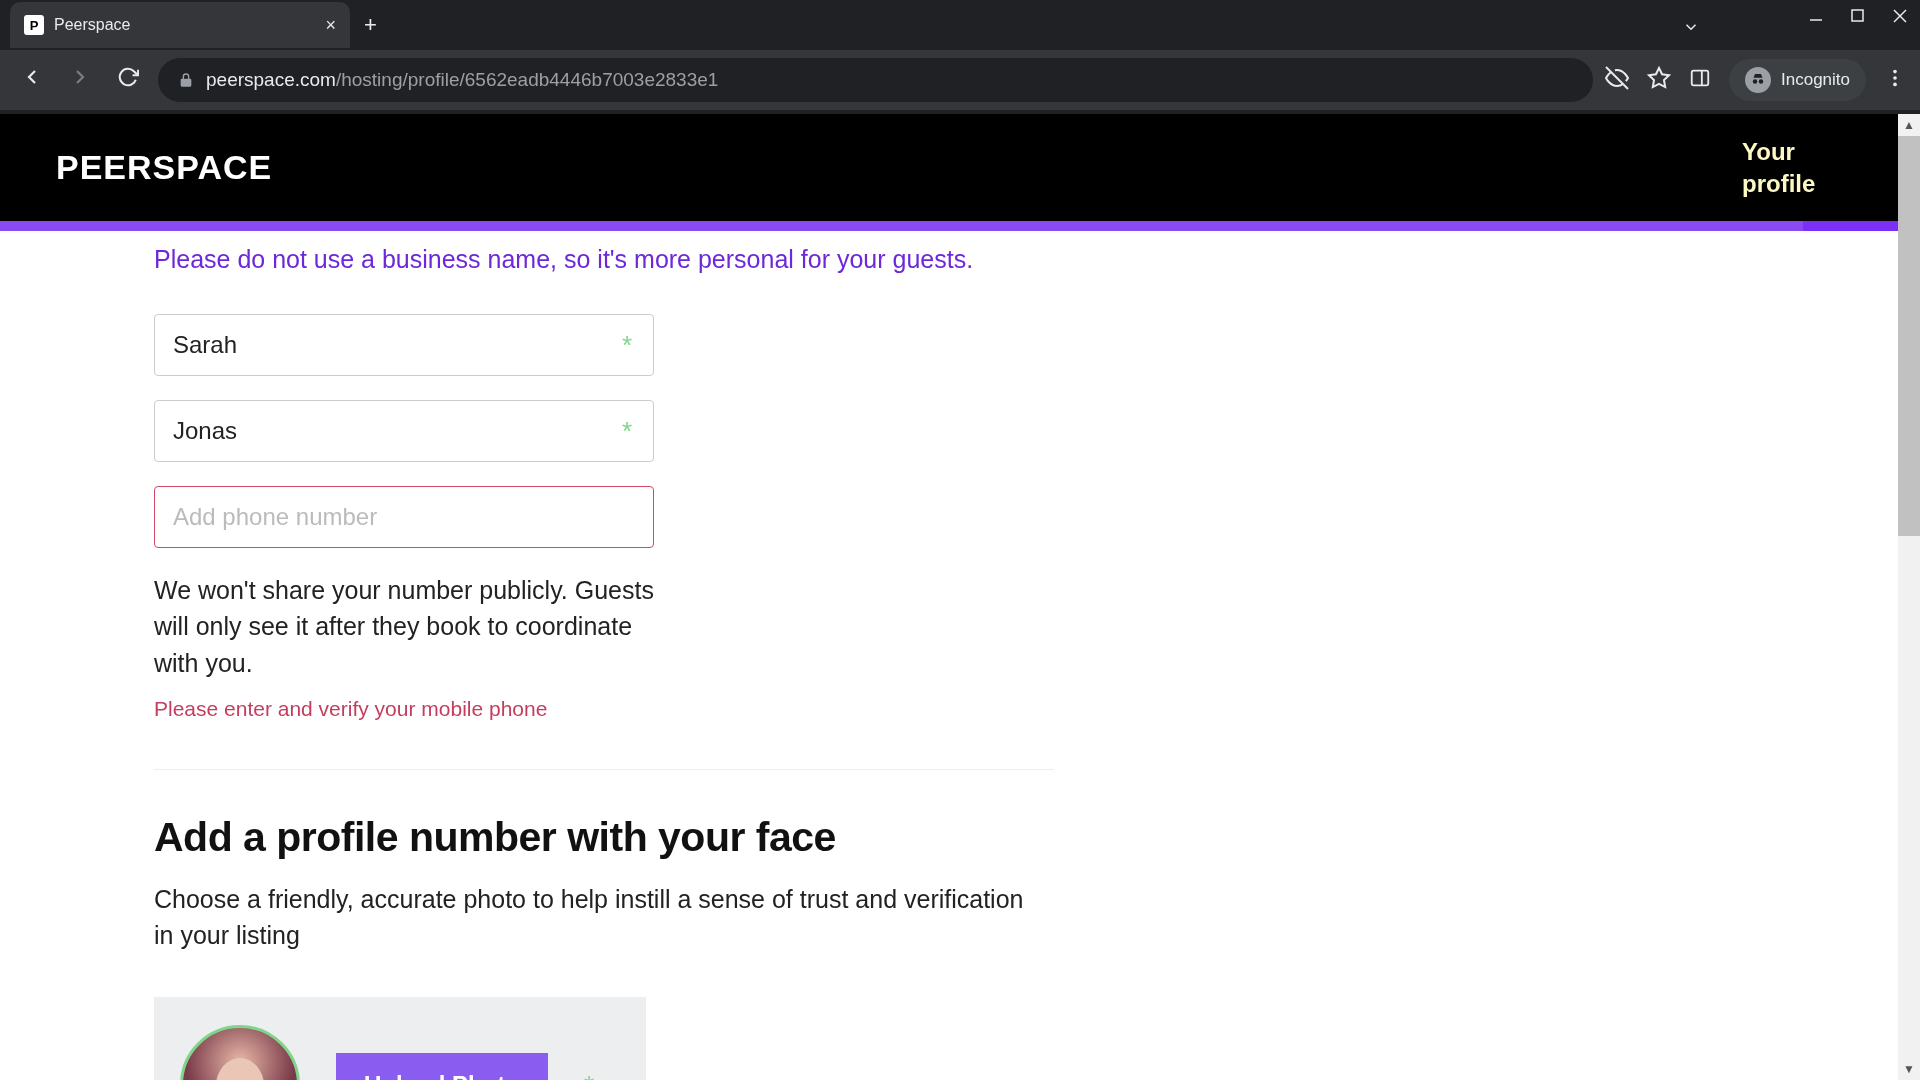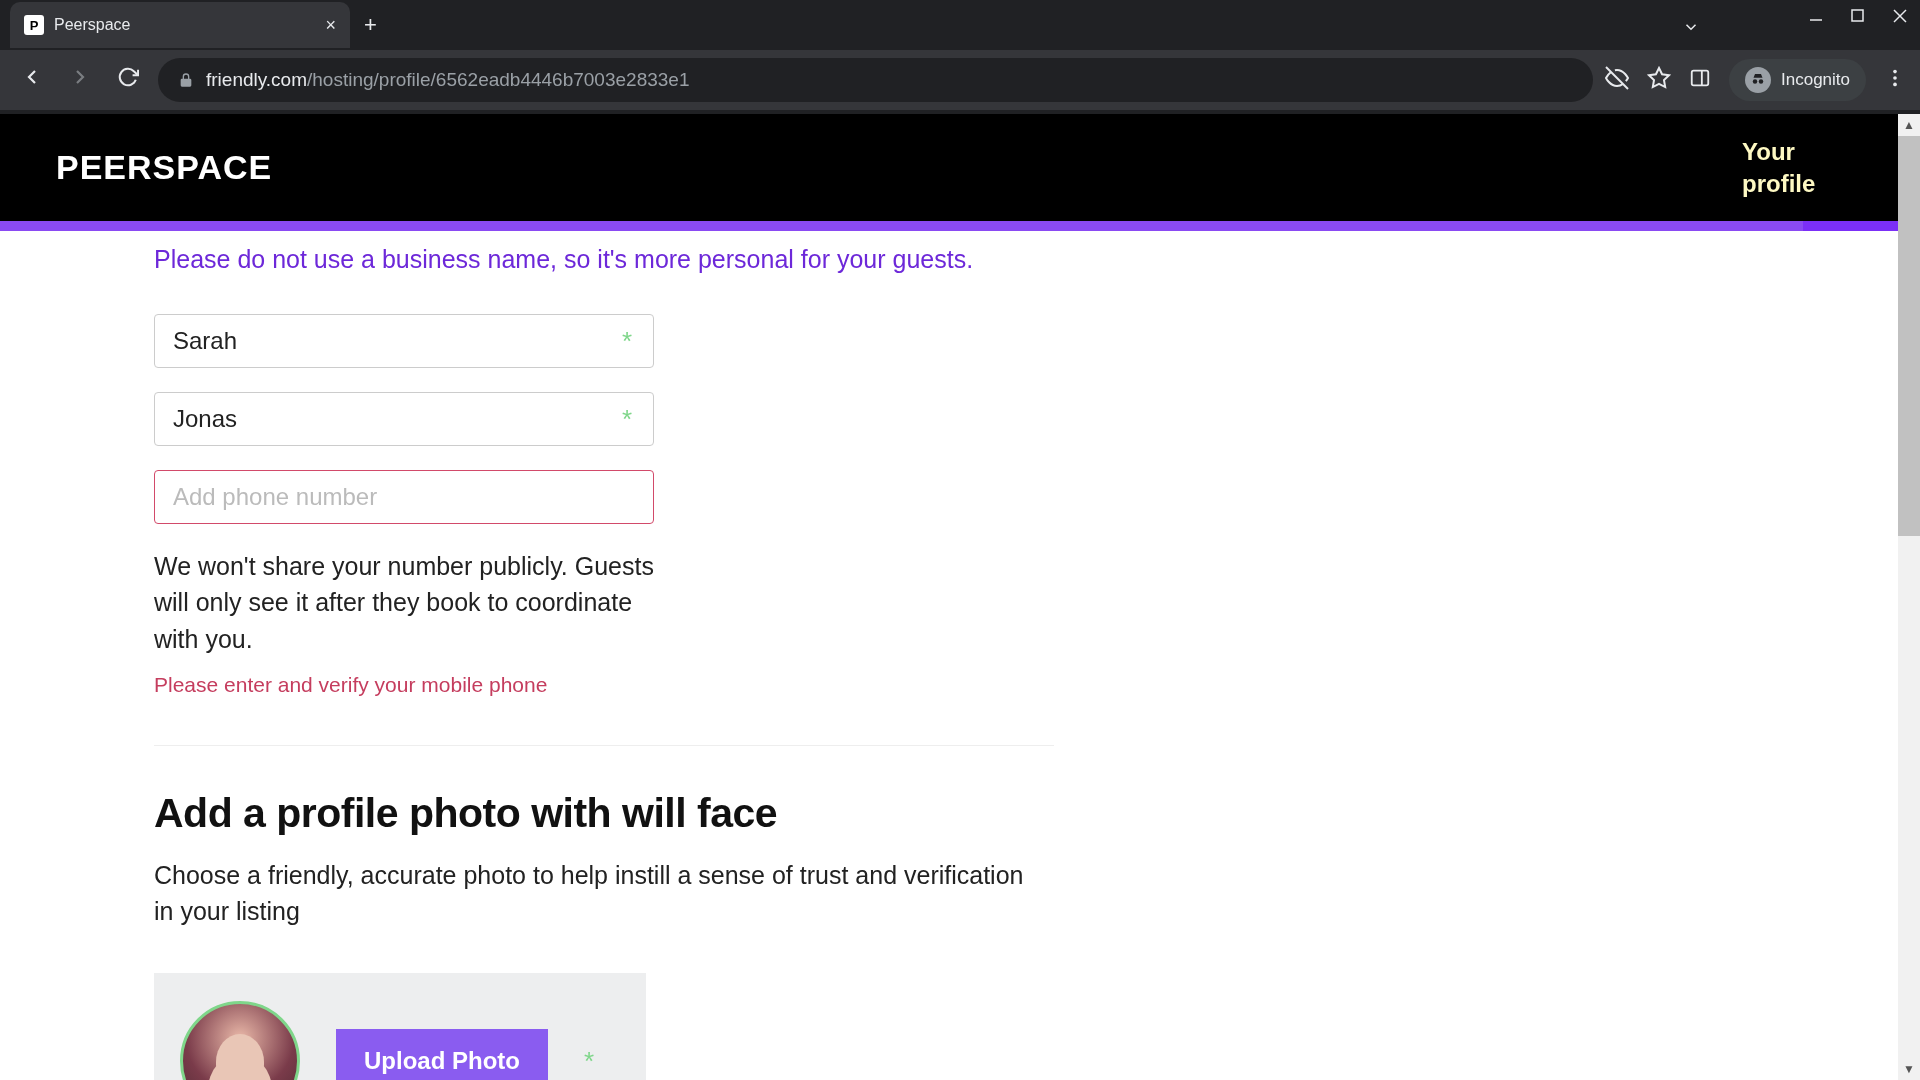--- a/index.html
+++ b/index.html
@@ -39,21 +39,21 @@
 .profile-link { color: #fef9c3; font-size: 24px; font-weight: 600; line-height: 1.3; text-align: left; max-width: 100px; }
 
 .progress-bar { height: 10px; background: #7b2ff7; width: calc(100% - 22px); position: relative; }
 .progress-fill { position:absolute; left:0; top:0; height:100%; background:#8a4af3; width: 95%; }
 
 .content { padding: 14px 154px 0 154px; width: calc(100% - 22px); color: #1a1a1a; }
 
 .helper-text { font-size: 25px; color: #6d28d9; margin-bottom: 40px; }
 
 .field-wrap { position: relative; width: 500px; margin-bottom: 24px; }
-.text-input { width: 100%; height: 54px; border: 1px solid #ccc; border-radius: 4px; padding: 0 18px; font-size: 24px; color: #222; }
+.text-input { width: 100%; height: 62px; border: 1px solid #ccc; border-radius: 4px; padding: 0 18px; font-size: 24px; color: #222; }
 .text-input::placeholder { color: #bbb; }
 .text-input.error { border: 1px solid #d24a6a; }
 .req-star { position: absolute; right: 22px; top: 50%; transform: translateY(-50%); color: #7fd68a; font-size: 26px; }
 
 .phone-helper { font-size: 25px; color: #222; line-height: 1.45; max-width: 520px; }
 .error-text { color: #c53d5e; font-size: 21px; margin-top: 16px; }
 
 .divider { border: none; border-top: 1px solid #eee; margin: 48px 0 44px 0; max-width: 900px; }
 
 .section-heading { font-size: 41px; font-weight: 700; color: #111; letter-spacing: -0.5px; margin-bottom: 20px; }
@@ -109,21 +109,21 @@
     <div class="nav-icon enabled">
       <svg width="22" height="22" viewBox="0 0 24 24" fill="none" stroke="#e8eaed" stroke-width="2.2">
           <path d="M23 4v6h-6"></path>
           <path d="M20.49 15a9 9 0 1 1-2.12-9.36L23 10"></path>
         </svg>
     </div>
     <div class="url-bar">
       <svg width="16" height="16" viewBox="0 0 24 24" fill="#9aa0a6">
           <path d="M12 2a5 5 0 00-5 5v3H6a2 2 0 00-2 2v8a2 2 0 002 2h12a2 2 0 002-2v-8a2 2 0 00-2-2h-1V7a5 5 0 00-5-5zm-3 5a3 3 0 016 0v3H9V7z"></path>
         </svg>
-      <span><span class="domain">friendly.com</span><span>/hosting/profile/6562eadb4446b7003e2833e1</span></span>
+      <span><span class="domain">peerspace.com</span><span>/hosting/profile/6562eadb4446b7003e2833e1</span></span>
     </div>
     <div class="right-icons">
       <div><svg width="24" height="24" viewBox="0 0 24 24" fill="none" stroke="#e8eaed" stroke-width="2">
             <path d="M17.94 17.94A10.07 10.07 0 0112 20c-7 0-11-8-11-8a18.45 18.45 0 015.06-5.94M9.9 4.24A9.12 9.12 0 0112 4c7 0 11 8 11 8a18.5 18.5 0 01-2.16 3.19"></path>
             <line x1="1" y1="1" x2="23" y2="23"></line>
           </svg></div>
       <div><svg width="24" height="24" viewBox="0 0 24 24" fill="none" stroke="#e8eaed" stroke-width="2">
             <polygon points="12 2 15.09 8.26 22 9.27 17 14.14 18.18 21.02 12 17.77 5.82 21.02 7 14.14 2 9.27 8.91 8.26 12 2"></polygon>
           </svg></div>
       <div><svg width="22" height="22" viewBox="0 0 24 24" fill="none" stroke="#e8eaed" stroke-width="2">
@@ -176,21 +176,21 @@
 
     <div class="field-wrap">
       <input class="text-input error" type="text" placeholder="Add phone number" style="">
     </div>
 
     <p class="phone-helper">We won't share your number publicly. Guests will only see it after they book to coordinate with you.</p>
     <p class="error-text">Please enter and verify your mobile phone</p>
 
     <hr class="divider">
 
-    <h2 class="section-heading">Add a profile photo with will face</h2>
+    <h2 class="section-heading">Add a profile number with your face</h2>
     <p class="section-helper">Choose a friendly, accurate photo to help instill a sense of trust and verification in your listing</p>
 
     <div class="upload-card">
       <div class="avatar"></div>
       <button class="upload-btn">Upload Photo</button>
       <span class="upload-star">*</span>
     </div>
 
   </div>
 

